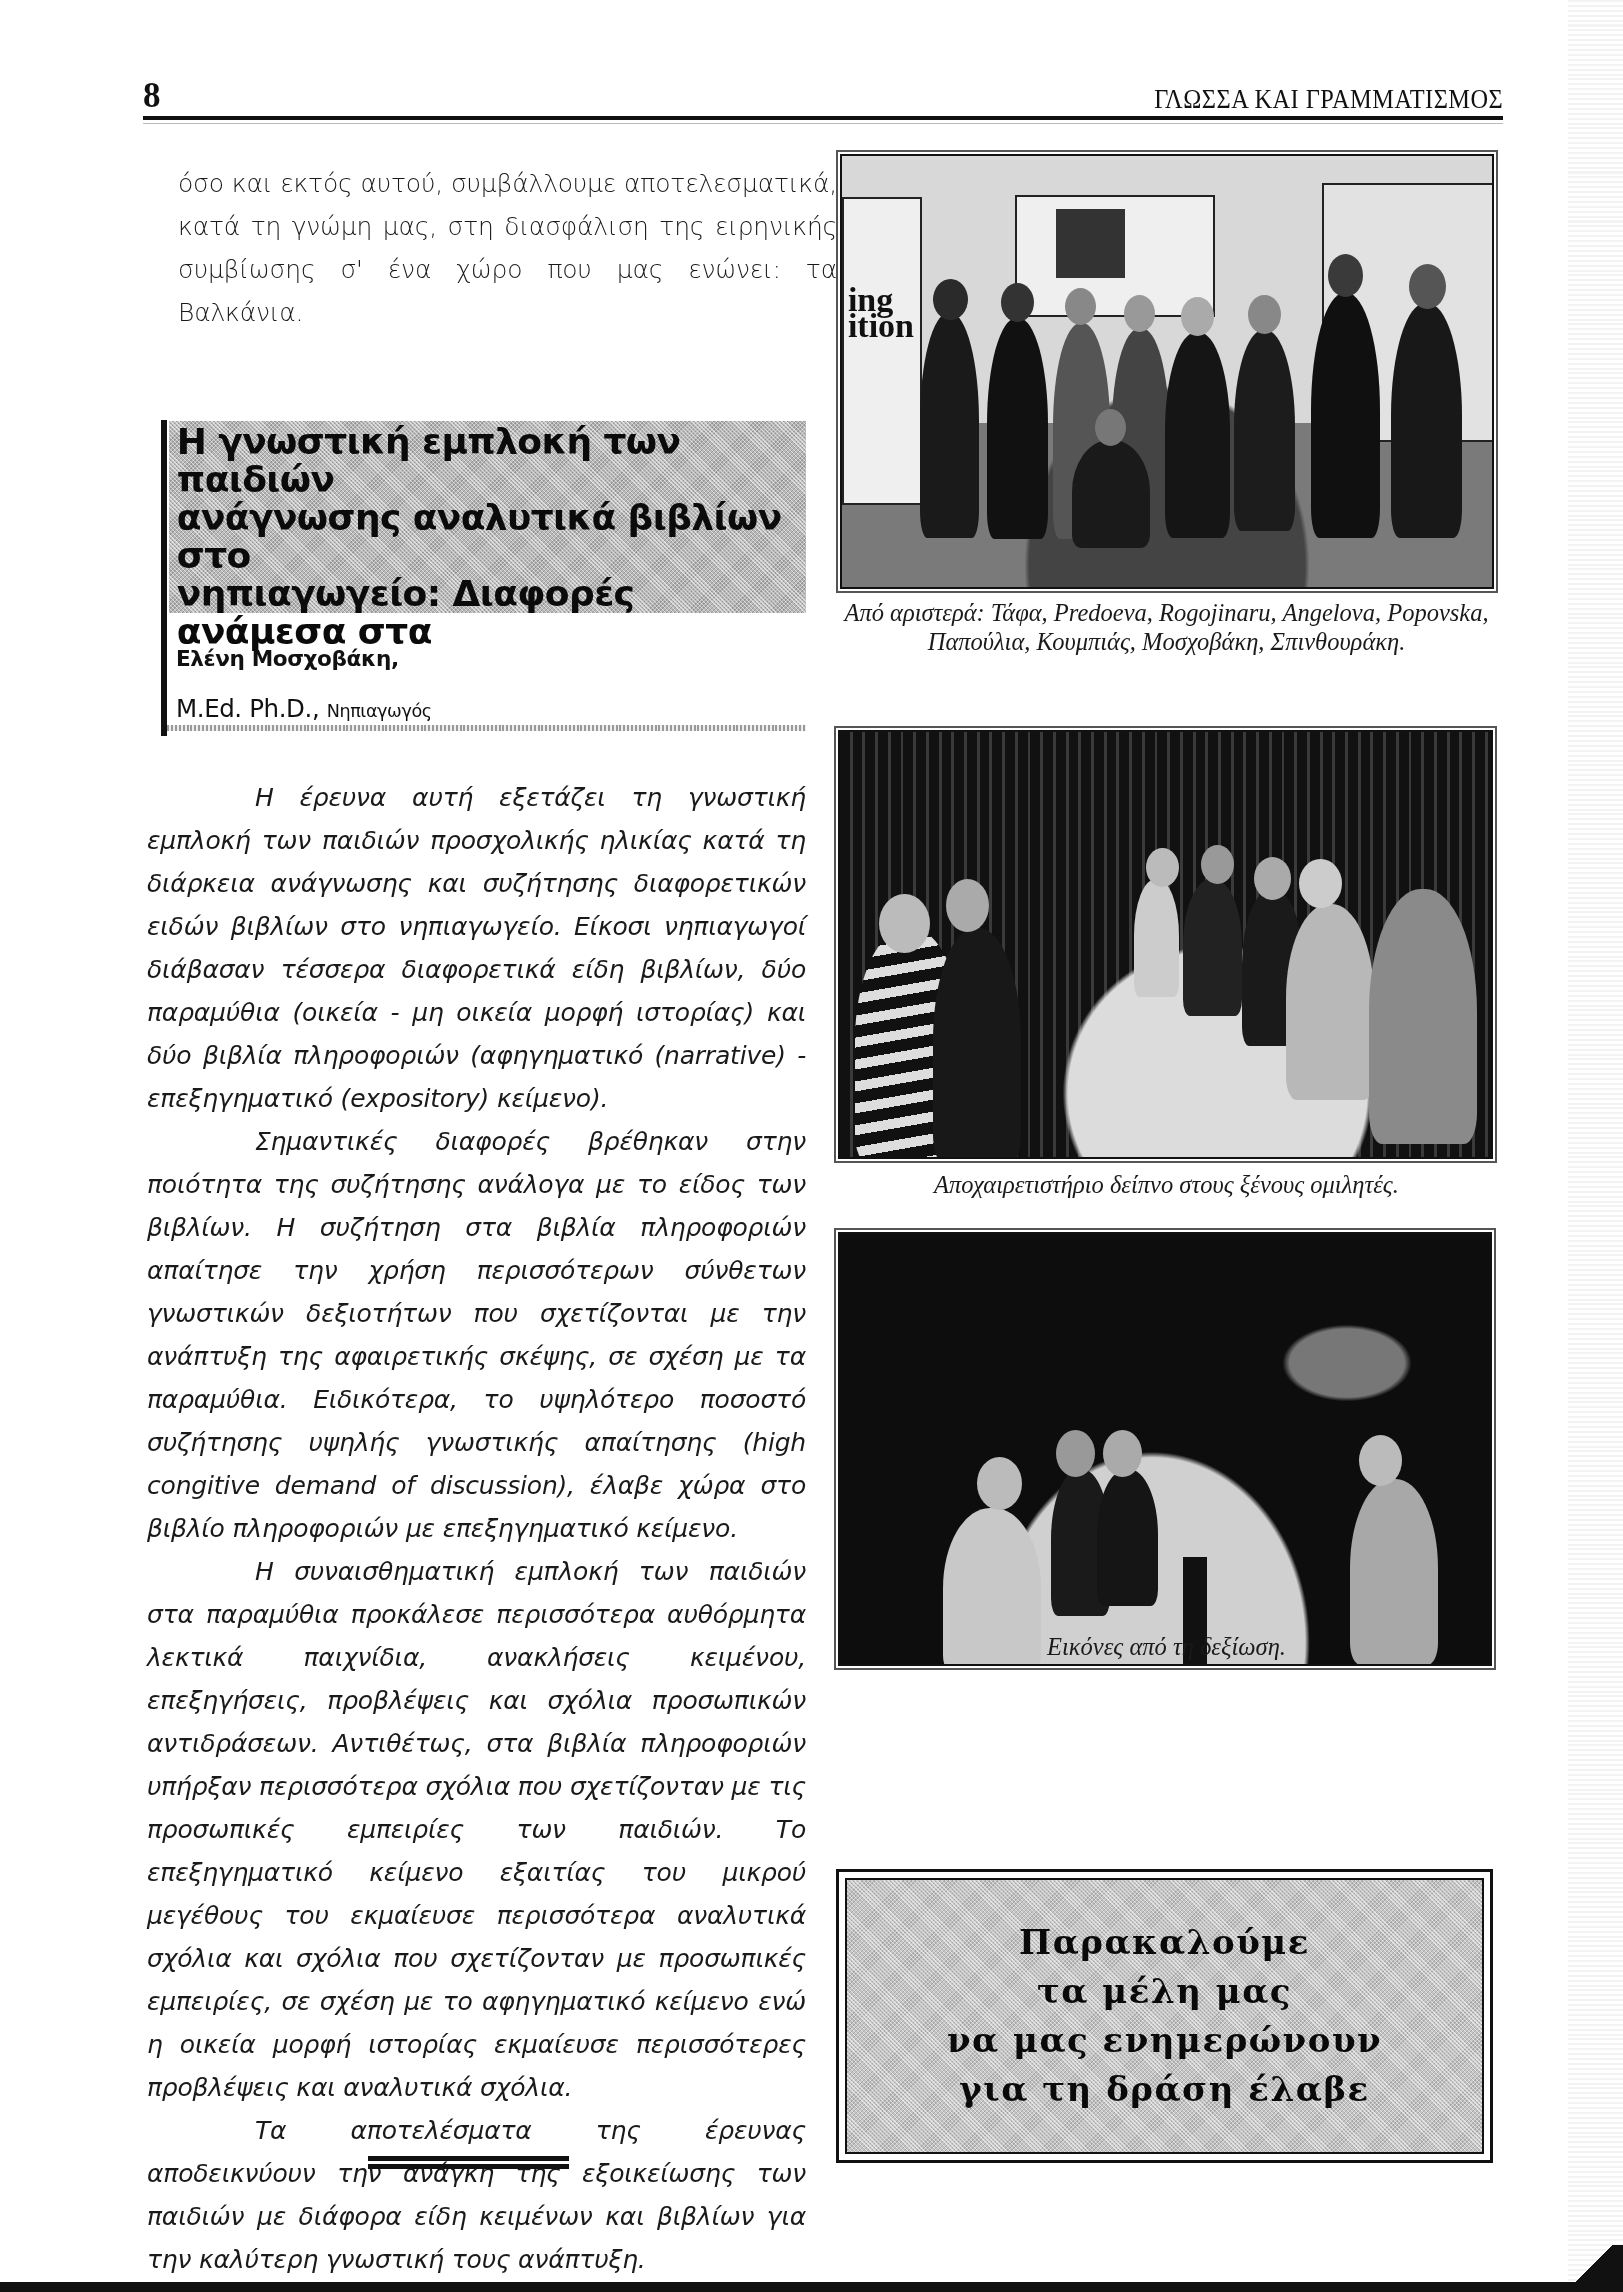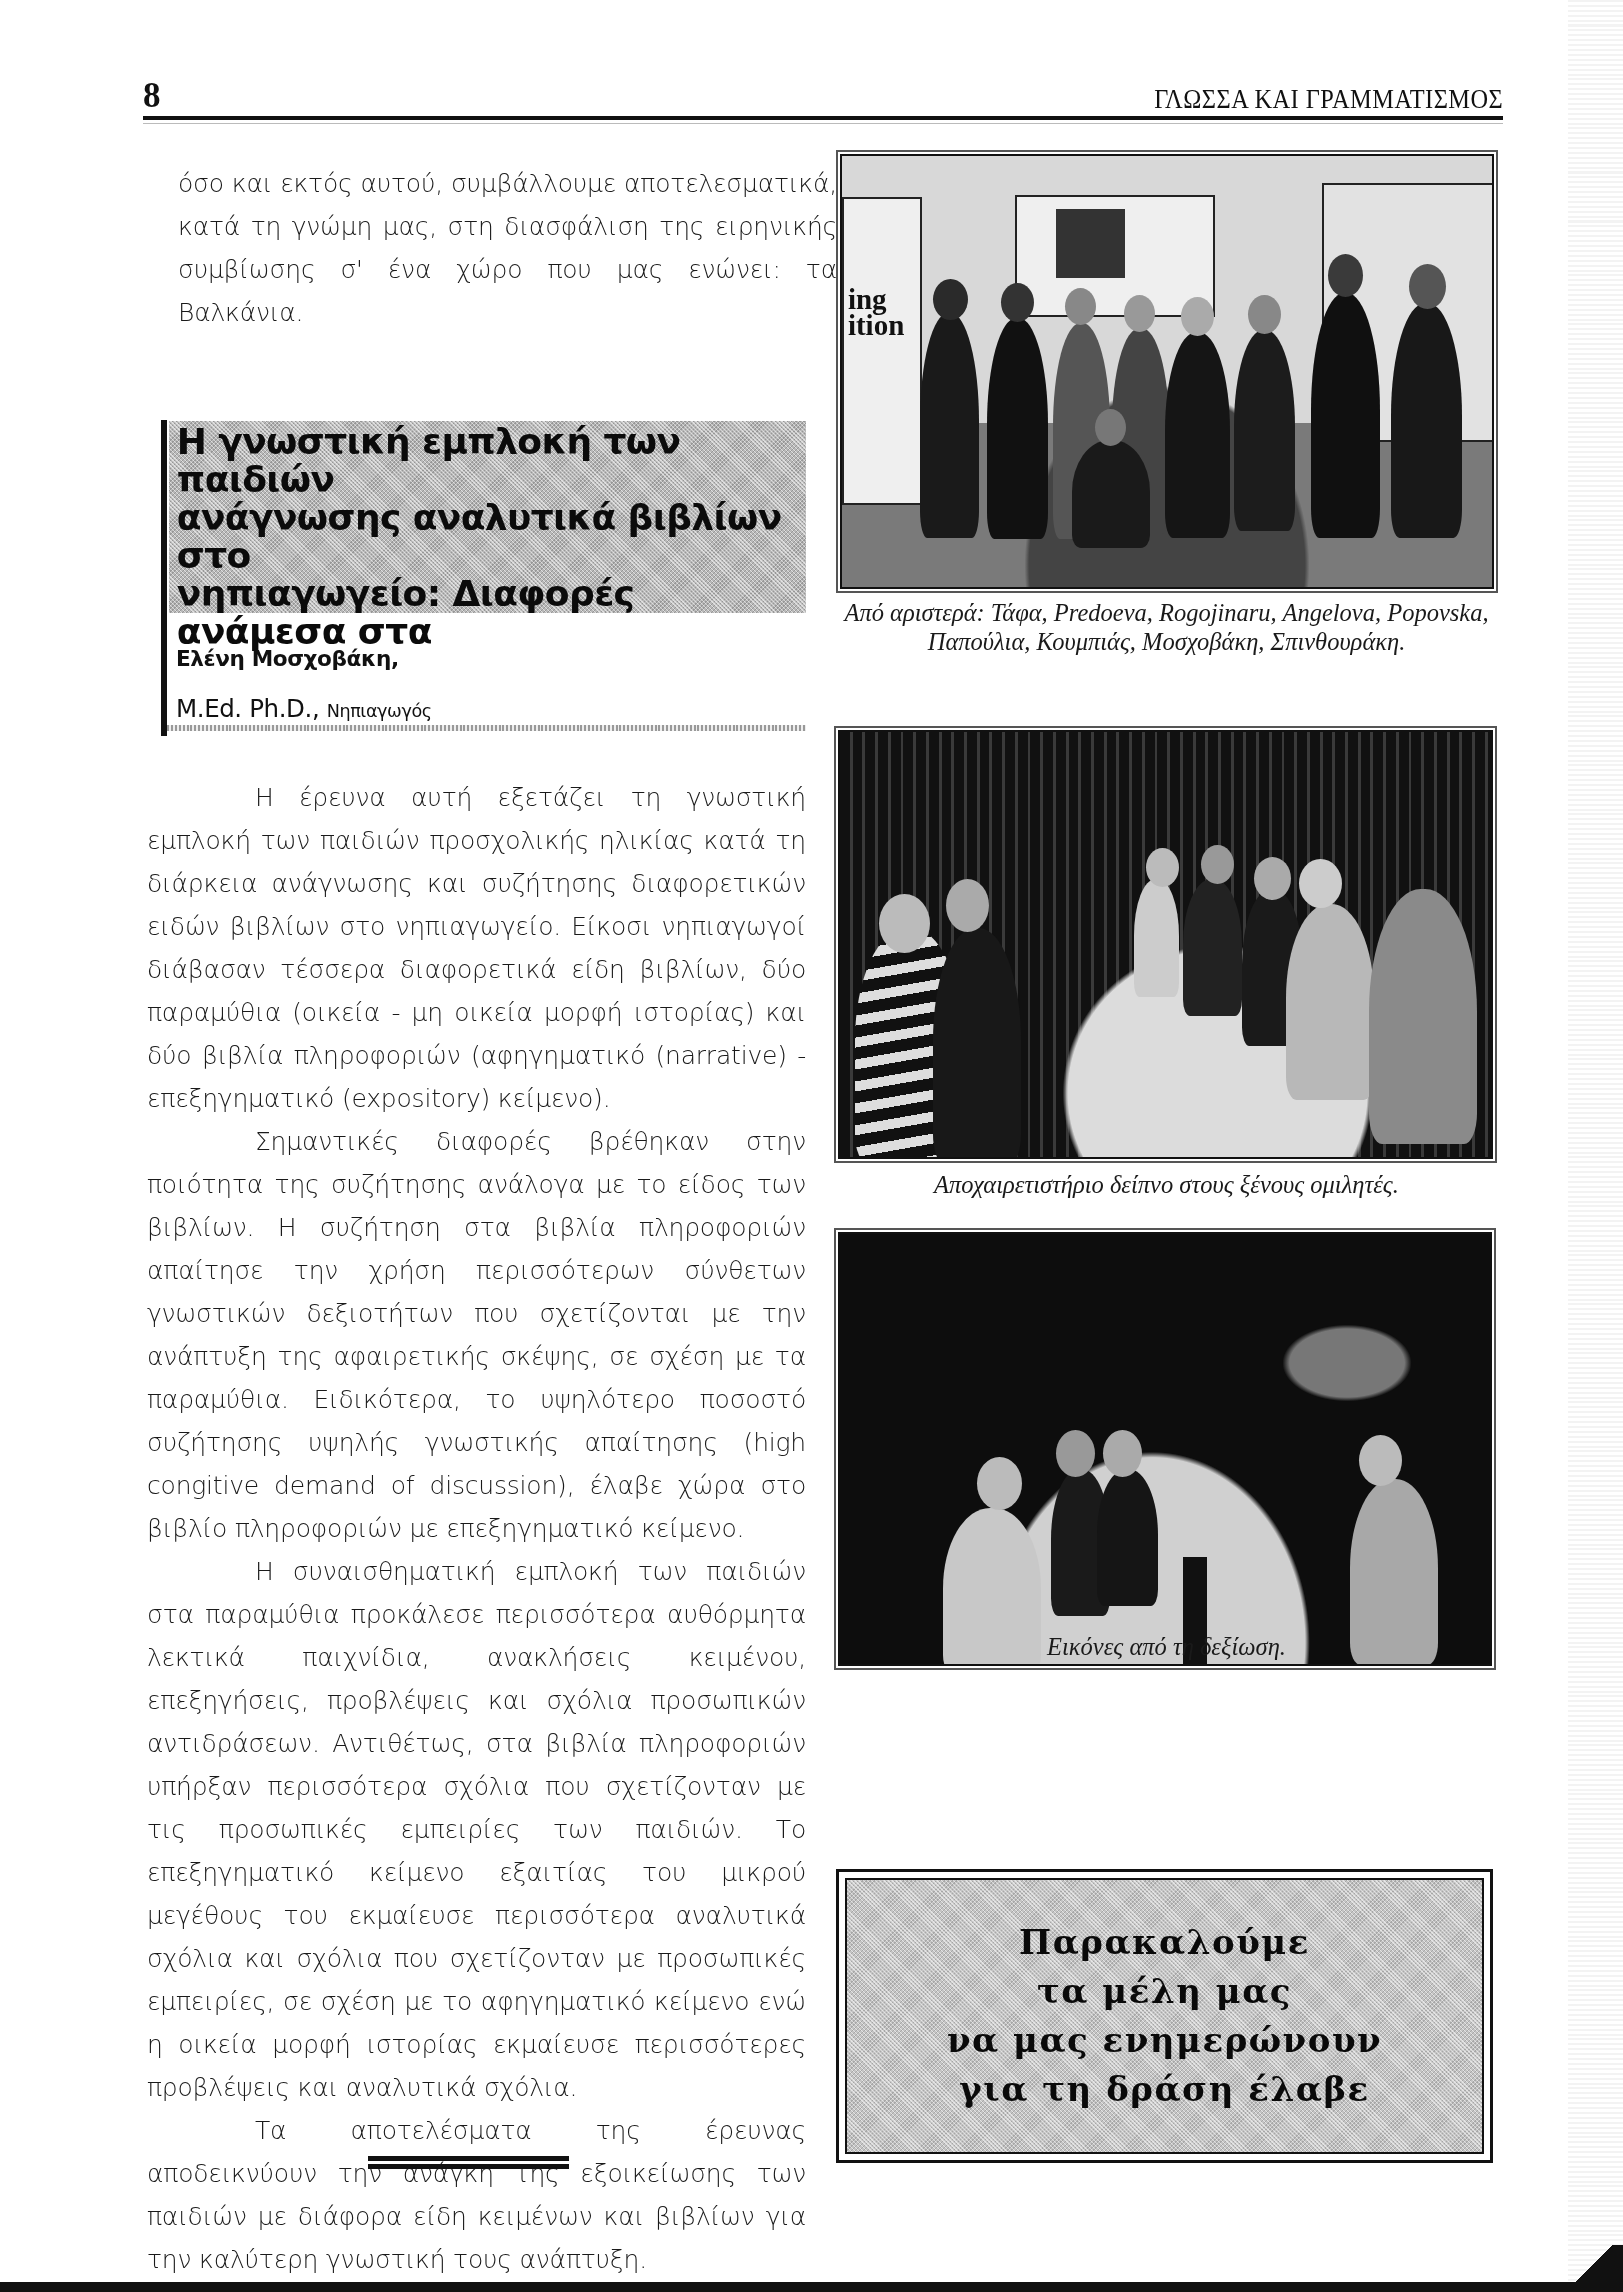--- a/index.html
+++ b/index.html
@@ -16,21 +16,21 @@
   .header-rule { left:143px; top:116px; width:1360px; height:3.9px; background:#111; }
   .header-rule-thin { left:143px; top:123px; width:1360px; height:1px; background:#bbb; }
 
   
   .col-text {
     font-family:"DejaVu Sans", sans-serif; font-size:25px; line-height:43px;
     text-align:justify; font-weight:300; color:#1a1a1a;
     letter-spacing:-0.2px;
   }
   .col-text p { margin:0; }
-  .col-text p.indent { text-indent:108px; }
+  .col-text p.indent { text-indent:108px;font-style:italic; }
   .intro { left:147px; top:162px; width:659px;margin-left:31px; }
   .body { left:147px; top:776px; width:659px; }
 
   
   .title-bar { left:161px; top:420px; width:5.9px; height:316px; background:#111; }
   .title-box {
     left:169px; top:421px; width:637px; height:192px;
     background-color:#b8b8b8;
     background-image:
       repeating-linear-gradient(45deg, rgba(255,255,255,0.55) 0 1px, transparent 1px 2.9px),
@@ -154,21 +154,21 @@
   <p class="indent">Σημαντικές διαφορές βρέθηκαν στην ποιότητα της συζήτησης ανάλογα με το είδος των βιβλίων. Η συζήτηση στα βιβλία πληροφοριών απαίτησε την χρήση περισσότερων σύνθετων γνωστικών δεξιοτήτων που σχετίζονται με την ανάπτυξη της αφαιρετικής σκέψης, σε σχέση με τα παραμύθια. Ειδικότερα, το υψηλότερο ποσοστό συζήτησης υψηλής γνωστικής απαίτησης (high congitive demand of discussion), έλαβε χώρα στο βιβλίο πληροφοριών με επεξηγηματικό κείμενο.</p>
   <p class="indent">Η συναισθηματική εμπλοκή των παιδιών στα παραμύθια προκάλεσε περισσότερα αυθόρμητα λεκτικά παιχνίδια, ανακλήσεις κειμένου, επεξηγήσεις, προβλέψεις και σχόλια προσωπικών αντιδράσεων. Αντιθέτως, στα βιβλία πληροφοριών υπήρξαν περισσότερα σχόλια που σχετίζονταν με τις προσωπικές εμπειρίες των παιδιών. Το επεξηγηματικό κείμενο εξαιτίας του μικρού μεγέθους του εκμαίευσε περισσότερα αναλυτικά σχόλια και σχόλια που σχετίζονταν με προσωπικές εμπειρίες, σε σχέση με το αφηγηματικό κείμενο ενώ η οικεία μορφή ιστορίας εκμαίευσε περισσότερες προβλέψεις και αναλυτικά σχόλια.</p>
   <p class="indent">Τα αποτελέσματα της έρευνας αποδεικνύουν την ανάγκη της εξοικείωσης των παιδιών με διάφορα είδη κειμένων και βιβλίων για την καλύτερη γνωστική τους ανάπτυξη.</p>
 </div>
 
 <div class="abs end-rule r1"></div>
 <div class="abs end-rule r2"></div>
 
 <div class="abs photo photo-1">
   <div class="poster" style="left:0;top:41px;width:76px;height:304px;">
-    <div class="poster-text" style="left:3.9px;top:88px;font-size:29px;line-height:25.5px;">
+    <div class="poster-text" style="left:3.9px;top:88px;font-size:34px;line-height:25.5px;">
       <div>ing</div>
       <div>ition</div>
     </div>
   </div>
   <div class="poster" style="left:173px;top:39px;width:196px;height:118px;">
     <div style="position:absolute;left:39px;top:11.8px;width:69px;height:69px;background:#333;"></div>
   </div>
   <div class="poster" style="left:480px;top:27.4px;width:176px;height:255px;background:#e2e2e2;"></div>
 
   <div class="fig" style="left:78px;top:157px;width:59px;height:225px;background:#1a1a1a;"></div>

